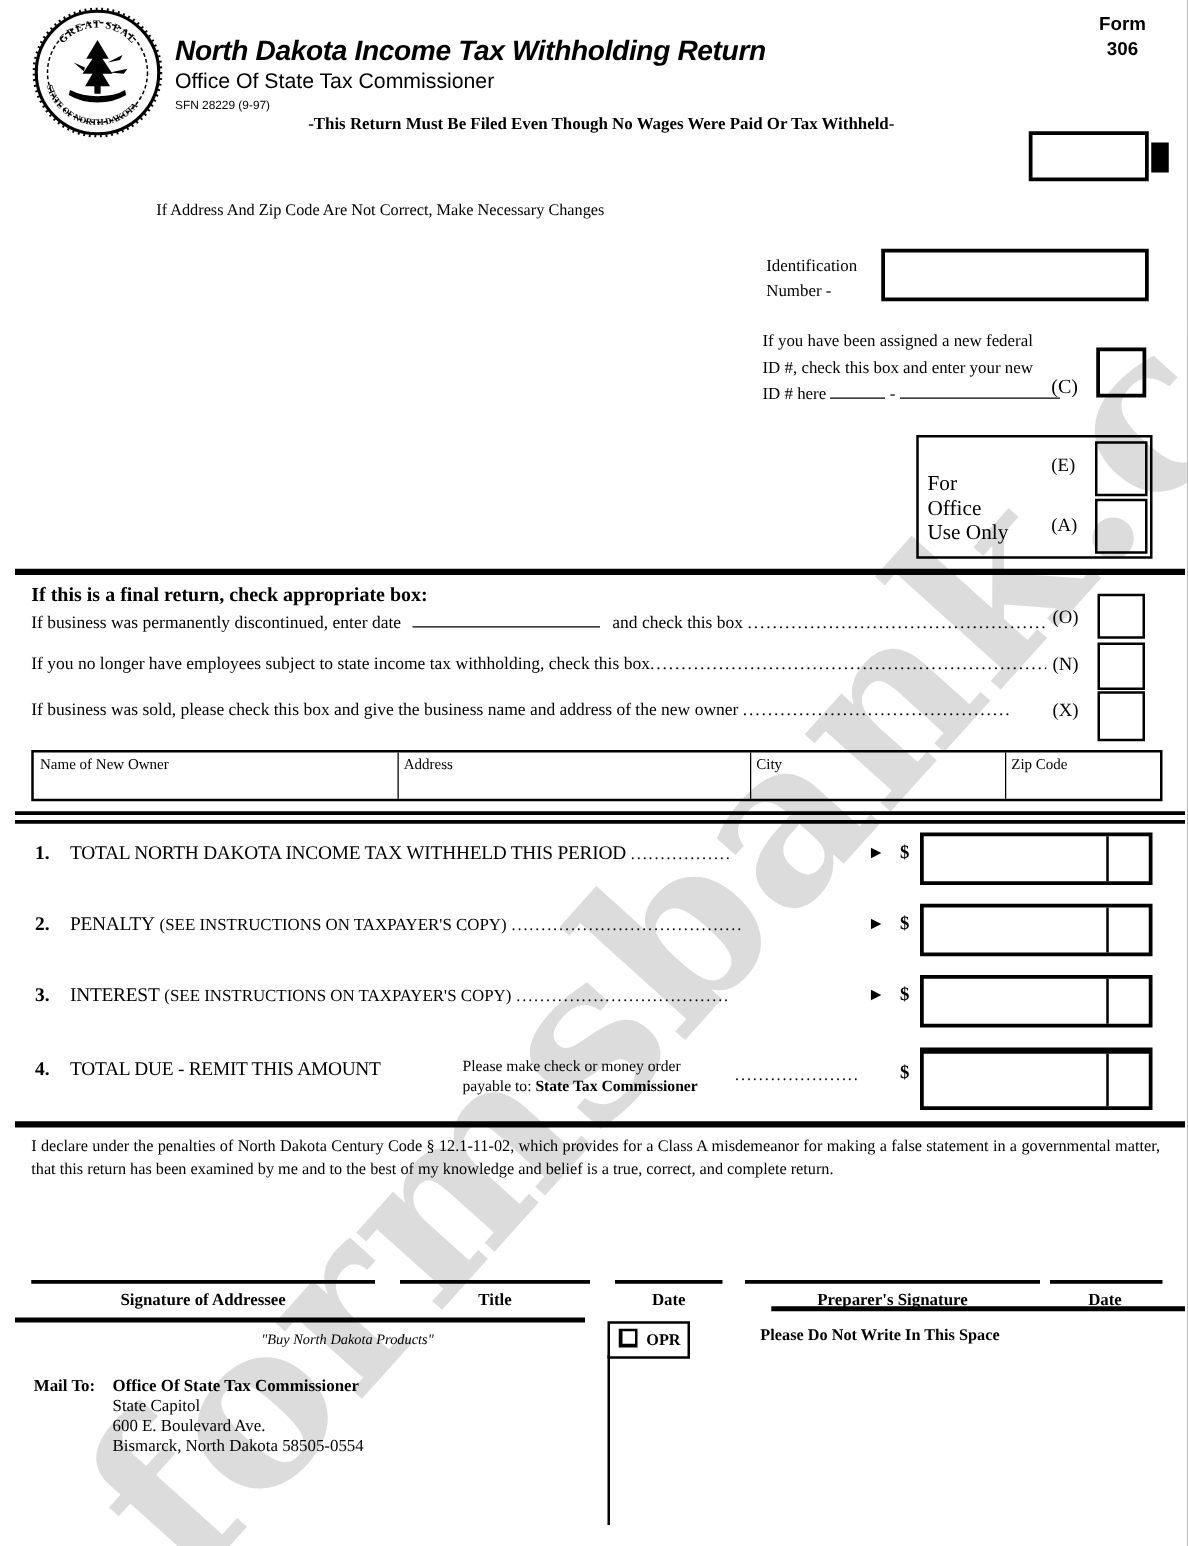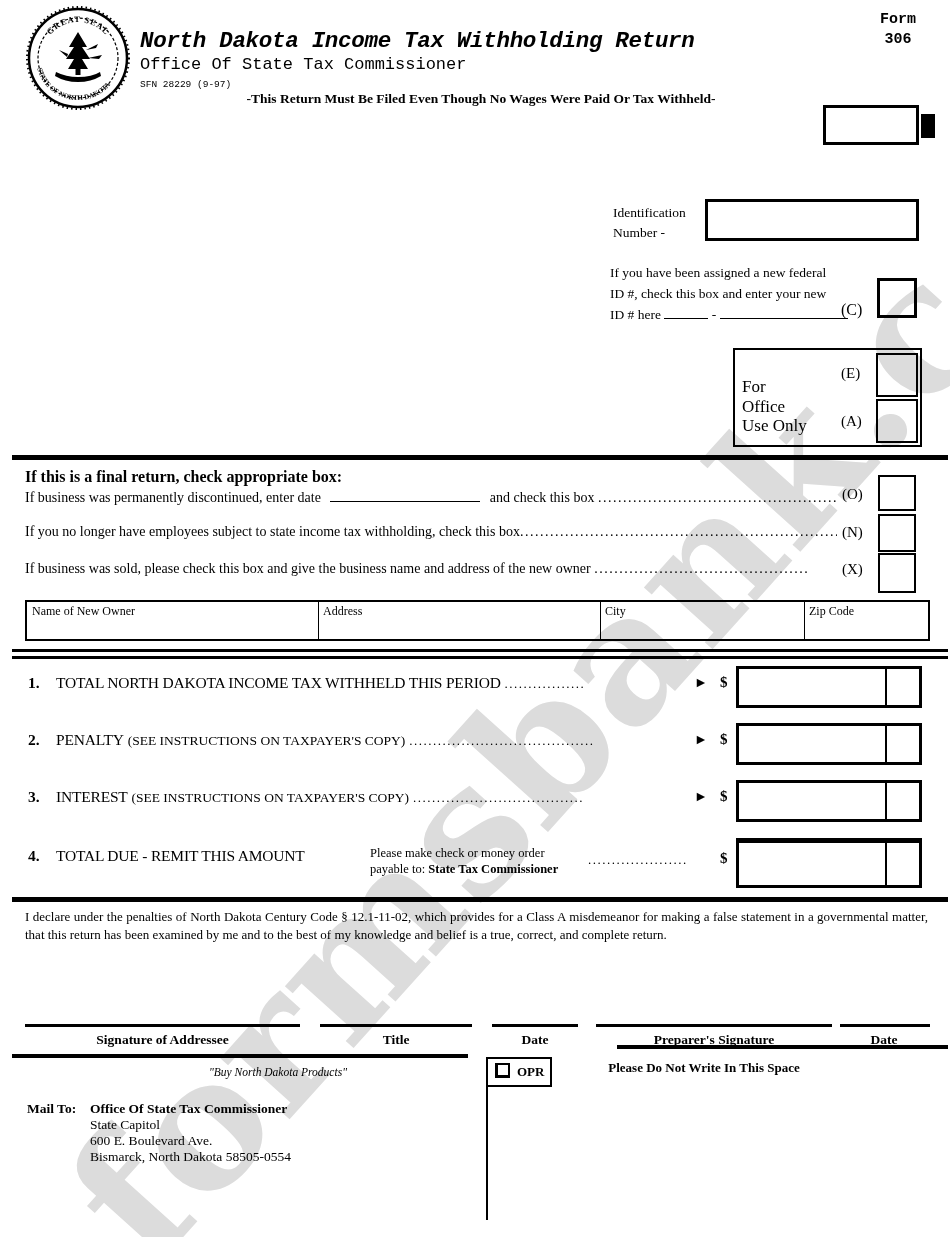--- a/index.html
+++ b/index.html
@@ -1,19 +1,19 @@
 <!DOCTYPE html>
 <html><head>
 <meta charset="utf-8">
 <style>
   html,body{margin:0;padding:0;background:#888;}
   .page{position:relative;width:950px;height:1237px;background:#fff;overflow:hidden;
         font-family:"Liberation Serif",serif;color:#000;margin:0 auto;}
   .abs{position:absolute;}
-  .sans{font-family:Liberation Mono, monospace;}
+  .sans{font-family:Liberation Sans, sans-serif;}
   .b{font-weight:bold;}
   .i{font-style:italic;}
   .ctr{text-align:center;}
   .watermark{position:absolute;left:28px;top:1160px;transform:rotate(-48deg);transform-origin:0 0;
              font-family:"DejaVu Serif",serif;font-weight:bold;font-size:178px;color:#dcdcdc;
              white-space:nowrap;z-index:0;letter-spacing:2px;}
   .fg{z-index:1;}
   .box{border:3px solid #000;background:transparent;}
   .box2{border:2px solid #000;background:transparent;}
   .rule{background:#000;}
@@ -68,20 +68,21 @@
   <div class="abs fg b ctr" style="left:150px;top:91px;width:662px;font-size:13.5px">-This Return Must Be Filed Even Though No Wages Were Paid Or Tax Withheld-</div>
 
   <div class="abs fg sans b ctr" style="left:862px;top:10px;width:72px;font-size:15px;line-height:1.35">
     <div>Form</div>
     <div>306</div>
   </div>
 
   <div class="abs fg box" style="left:823px;top:105px;width:90px;height:34px"></div>
   <div class="abs fg" style="left:921px;top:114px;width:14px;height:24px;background:#000"></div>
 
+  <div class="abs fg" style="left:125px;top:160px;font-size:13px">If Address And Zip Code Are Not Correct, Make Necessary Changes</div>
 
   <div class="abs fg" style="left:613px;top:203px;font-size:13.5px;line-height:1.45">
     <div>Identification</div>
     <div>Number -</div>
   </div>
   <div class="abs fg box" style="left:705px;top:199px;width:208px;height:36px"></div>
 
   <div class="abs fg" style="left:610px;top:263px;font-size:13.5px;line-height:1.55">
     <div>If  you have been assigned a new federal</div>
     <div>ID #, check this box and enter your new</div>

